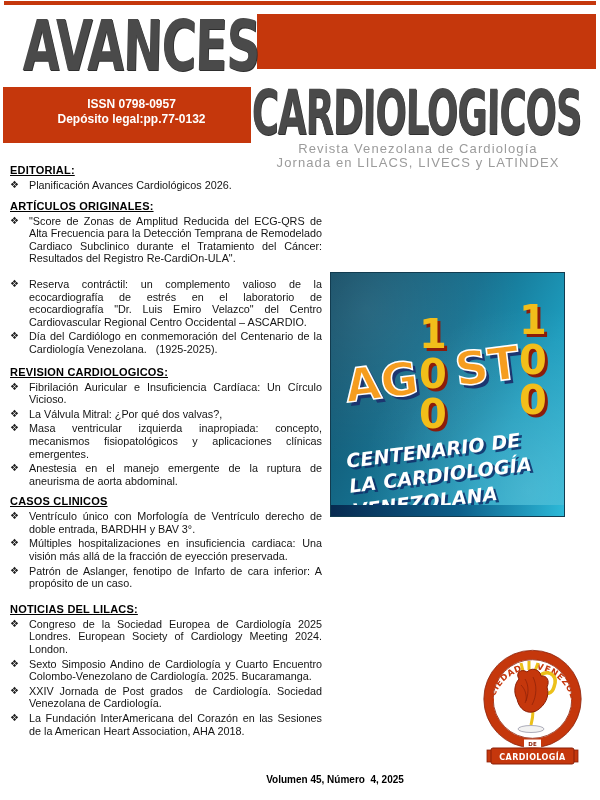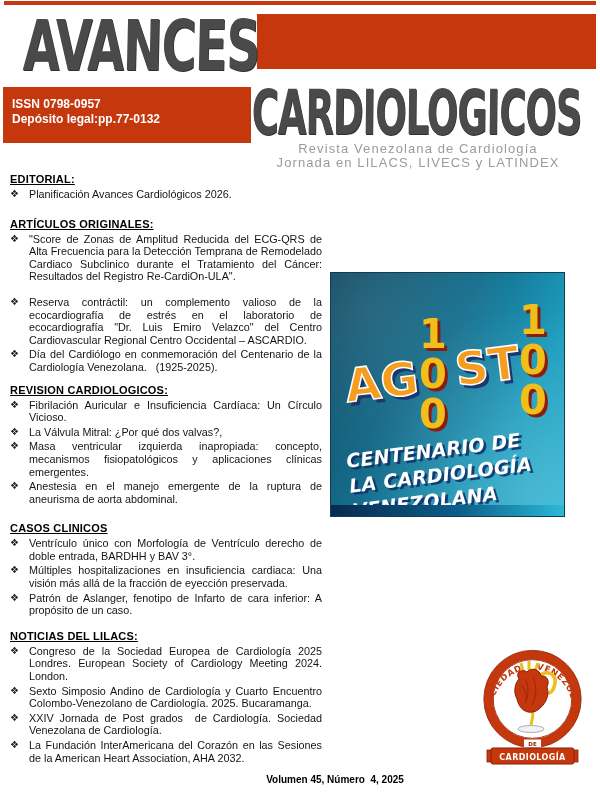--- a/index.html
+++ b/index.html
@@ -20,27 +20,27 @@
     position:absolute;font-family:"DejaVu Sans",sans-serif;font-weight:bold;
     color:var(--titlegray);line-height:1;white-space:nowrap;
     text-shadow:1px 1px 0 #2e2e2e;
   }
   .avances{left:24px;top:11px;font-size:70px;letter-spacing:-2px;
     transform:scaleX(0.68) skewX(-2deg);transform-origin:left top;}
   .cardiologicos{left:252px;top:82px;font-size:62px;letter-spacing:-2px;
     transform:scaleX(0.60) skewX(-1deg);transform-origin:left top;}
   .redblock-right{position:absolute;left:257px;top:14px;width:339px;height:55px;background:var(--red);}
   .redbanner{position:absolute;left:3px;top:87px;width:248px;height:56px;background:var(--red);
-    color:#fff;font-weight:bold;font-size:12px;line-height:15px;padding:10px 0 0 9px;box-sizing:border-box;}
+    color:#fff;font-weight:bold;font-size:12px;line-height:15px;padding:10px 0 0 9px;box-sizing:border-box;text-align:center;}
   .subtitle{position:absolute;left:240px;top:142px;width:356px;text-align:center;
     color:var(--subgray);font-size:13px;line-height:14px;letter-spacing:1.1px;white-space:nowrap;}
   
   .toc{position:absolute;left:8px;top:156px;width:314px;}
   .heading{font-size:11px;font-weight:bold;text-decoration:underline;
-    margin:17px 0 3px 2px;letter-spacing:0.2px;color:#000;}
+    margin:8px 0 3px 2px;letter-spacing:0.2px;color:#000;}
   .toc-item{display:flex;margin-bottom:2px;font-size:10.8px;line-height:12.6px;}
   .bullet{flex:none;width:19px;padding-left:2px;font-size:10px;color:#222;}
   .itext{flex:1;text-align:justify;color:var(--ink);}
   .section:nth-child(2) > div:nth-child(2){margin-bottom:13px;}
   .section:nth-child(3) .heading{margin-top:11px;}
   .section:nth-child(4) .heading{margin-top:10px;}
   .section:nth-child(6) .heading{margin-top:13px;}
   
   .poster{position:absolute;left:330px;top:272px;width:235px;height:245px;overflow:hidden;
     border:1px solid #123c50;box-sizing:border-box;
@@ -155,21 +155,21 @@
         <div class="toc-item">
           <span class="bullet">❖</span>
           <span class="itext">Sexto Simposio Andino de Cardiología y Cuarto Encuentro Colombo-Venezolano de Cardiología. 2025. Bucaramanga.</span>
         </div>
         <div class="toc-item">
           <span class="bullet">❖</span>
           <span class="itext">XXIV Jornada de Post grados&nbsp; de Cardiología. Sociedad Venezolana de Cardiología.</span>
         </div>
         <div class="toc-item">
           <span class="bullet">❖</span>
-          <span class="itext">La Fundación InterAmericana del Corazón en las Sesiones de la American Heart Association, AHA 2032.</span>
+          <span class="itext">La Fundación InterAmericana del Corazón en las Sesiones de la American Heart Association, AHA 2018.</span>
         </div>
       </div>
     </div>
 
   <div class="poster">
     <span class="agword ag">AG</span>
     <span class="agword st">ST</span>
     <div class="digitcol col-mid">
         <span class="digit">1</span>
         <span class="digit">0</span>

